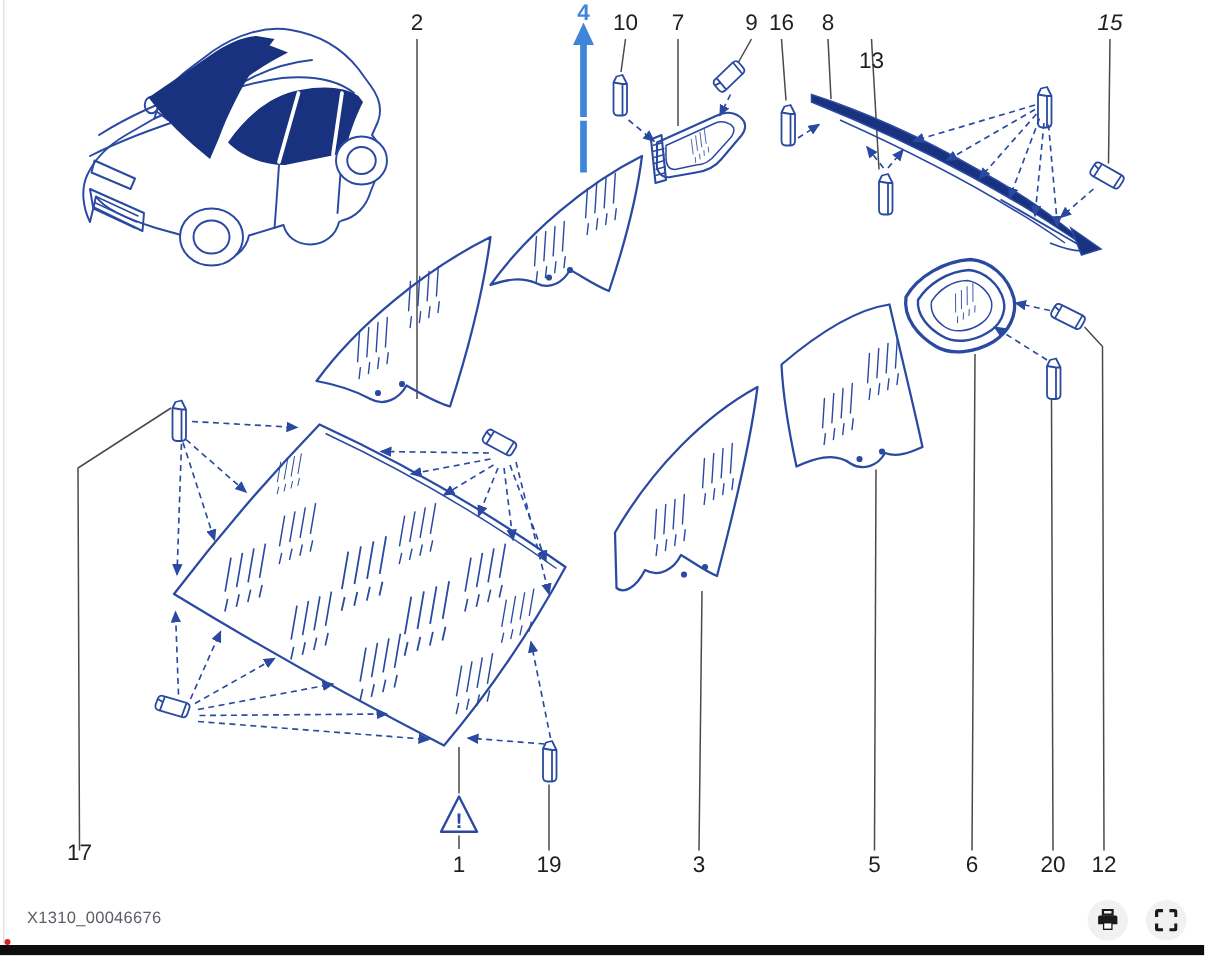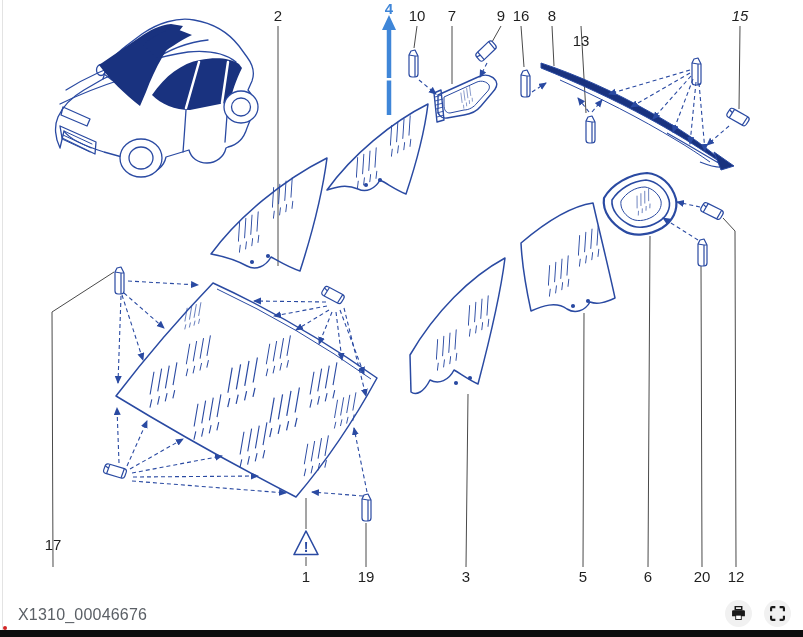--- a/index.html
+++ b/index.html
@@ -4,21 +4,21 @@
 <style>
   html,body{margin:0;padding:0;background:#fff;}
   #stage{position:relative;width:803px;height:637px;background:#fff;overflow:hidden;
          font-family:"Liberation Sans",sans-serif;}
   #left-edge{position:absolute;left:2px;top:0;width:1px;height:630px;background:#e3e3e3;}
   #diagram-svg{position:absolute;left:0;top:0;}
   #callout-layer{position:absolute;left:0;top:0;width:803px;height:637px;pointer-events:none;}
   .callout{position:absolute;transform:translateX(-50%);font-size:15px;line-height:1;
            color:#1f1f1f;pointer-events:auto;cursor:pointer;}
   .callout.hl{color:#3f86d8;font-weight:bold;}
-  #ref-code{position:absolute;left:18px;top:606px;font-size:16px;color:#5b6066;letter-spacing:.2px;}
+  #ref-code{position:absolute;left:18px;top:606px;font-size:11px;color:#5b6066;letter-spacing:.2px;}
   .footer-btn{position:absolute;top:600px;width:27px;height:27px;border-radius:50%;
               background:#f1f1f1;border:none;display:flex;align-items:center;
               justify-content:center;cursor:pointer;padding:0;}
   #print-btn{left:725px;} #fs-btn{left:764px;}
   #red-dot{position:absolute;left:3px;top:626px;width:4px;height:4px;border-radius:50%;background:#d22525;}
   #bottom-bar{position:absolute;left:0;bottom:0;width:803px;height:7px;background:#0d0d0d;}
 </style>
 </head>
 <body>
 
@@ -214,21 +214,21 @@
   <div id="callout-layer">
       <div class="callout" style="left: 278px; top: 8px;">2</div>
       <div class="callout hl" style="left: 389px; top: 1px;">4</div>
       <div class="callout" style="left: 417px; top: 8px;">10</div>
       <div class="callout" style="left: 452px; top: 8px;">7</div>
       <div class="callout" style="left: 501px; top: 8px;">9</div>
       <div class="callout" style="left: 521px; top: 8px;">16</div>
       <div class="callout" style="left: 552px; top: 8px;">8</div>
       <div class="callout" style="left: 581px; top: 8px; margin-top: 25px;">13</div>
       <div class="callout" style="left: 740px; top: 8px; font-style: italic;">15</div>
-      <div class="callout" style="left: 53px; top: 537px;">17</div>
+      <div class="callout" style="left: 53px; top: 561px;">17</div>
       <div class="callout" style="left: 306px; top: 569px;">1</div>
       <div class="callout" style="left: 366px; top: 569px;">19</div>
       <div class="callout" style="left: 466px; top: 569px;">3</div>
       <div class="callout" style="left: 583px; top: 569px;">5</div>
       <div class="callout" style="left: 648px; top: 569px;">6</div>
       <div class="callout" style="left: 702px; top: 569px;">20</div>
       <div class="callout" style="left: 736px; top: 569px;">12</div>
     </div>
 
   <div id="ref-code">X1310_00046676</div>

